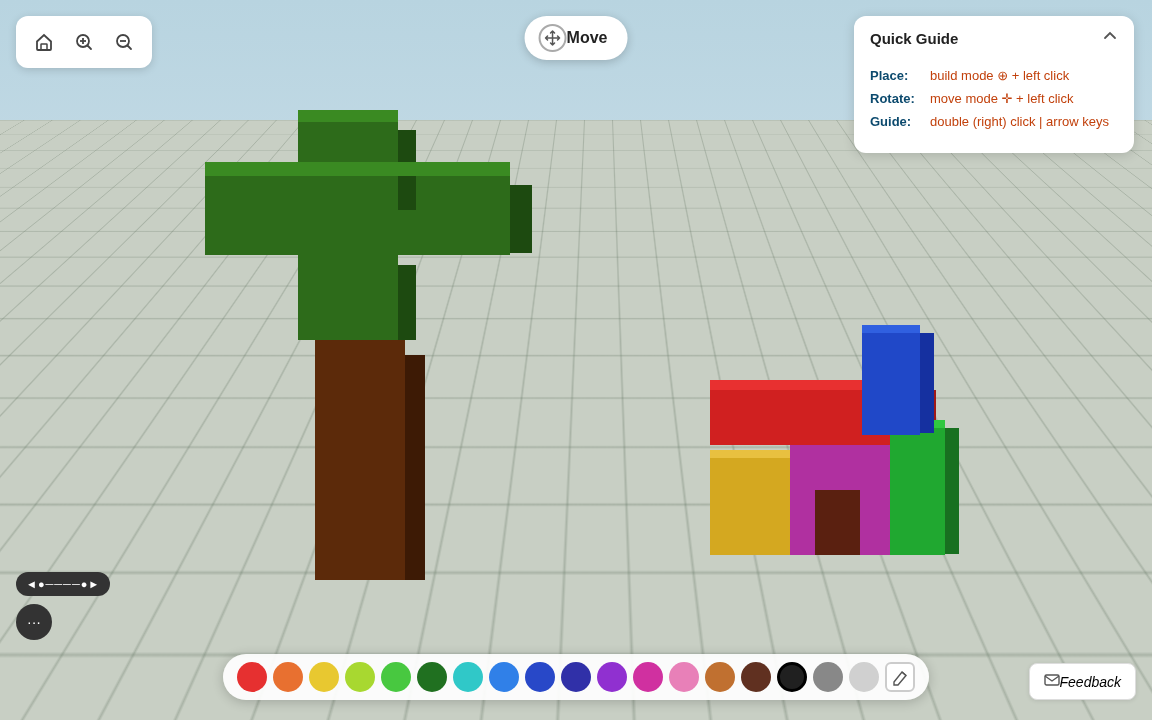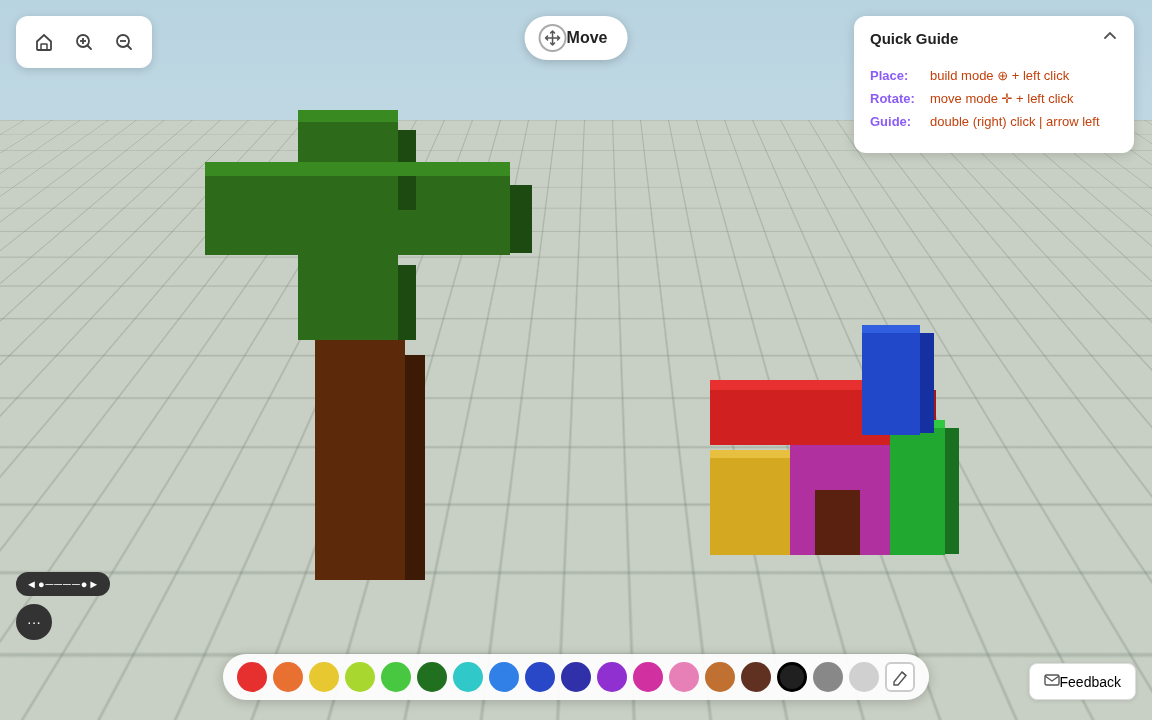--- a/index.html
+++ b/index.html
@@ -119,21 +119,21 @@
     .guide-row {
       display: flex;
       gap: 8px;
       margin-bottom: 8px;
       font-size: 13px;
       color: #333;
     }
     .guide-label {
       font-weight: 700;
       min-width: 52px;
-      color: #8b5cf6;
+      color: #0c4a6e;
     }
     .guide-value {
       color: #c2410c;
     }
 
     
     #left-controls {
       position: absolute;
       bottom: 80px;
       left: 16px;
@@ -212,20 +212,21 @@
       background: white;
       border: 1px solid #ddd;
       border-radius: 8px;
       padding: 8px 14px;
       font-size: 14px;
       cursor: pointer;
       display: flex;
       align-items: center;
       gap: 0;
       box-shadow: 0 1px 4px rgba(0,0,0,0.1);
+      font-style: italic;
     }
 
     
     #scene-svg {
       position: absolute;
       top: 0; left: 0;
       width: 1152px;
       height: 720px;
       pointer-events: none;
     }
@@ -324,21 +325,21 @@
     <div class="guide-row">
       <span class="guide-label">Place:</span>
       <span class="guide-value">build mode ⊕ + left click</span>
     </div>
     <div class="guide-row">
       <span class="guide-label">Rotate:</span>
       <span class="guide-value">move mode ✛ + left click</span>
     </div>
     <div class="guide-row">
       <span class="guide-label">Guide:</span>
-      <span class="guide-value">double (right) click | arrow left</span>
+      <span class="guide-value">double (right) click | arrow keys</span>
     </div>
   </div>
 </div>
 
 <div id="left-controls">
   <div id="scroll-slider">
     <span style="font-size:11px;letter-spacing:1px;">◄●────●►</span>
   </div>
   <button id="dots-btn">
     <span>···</span>

